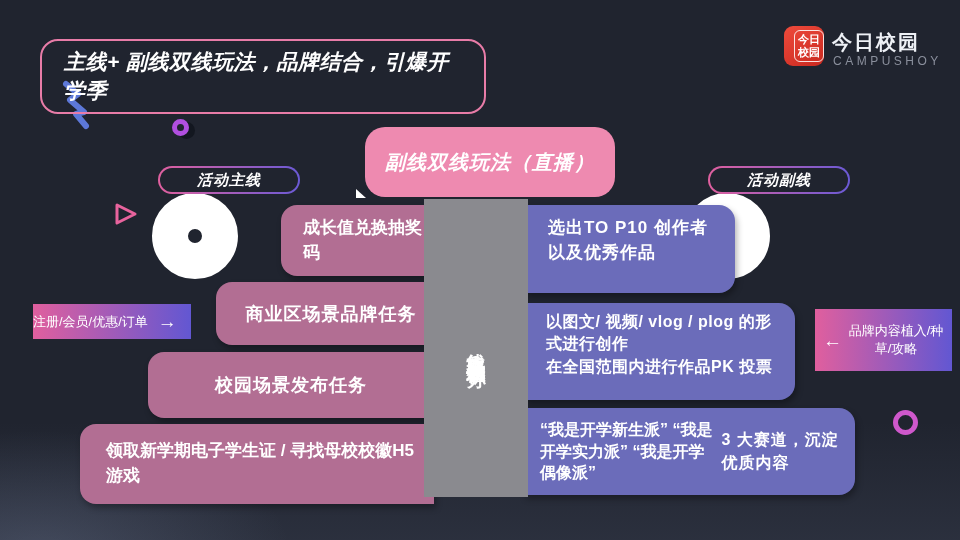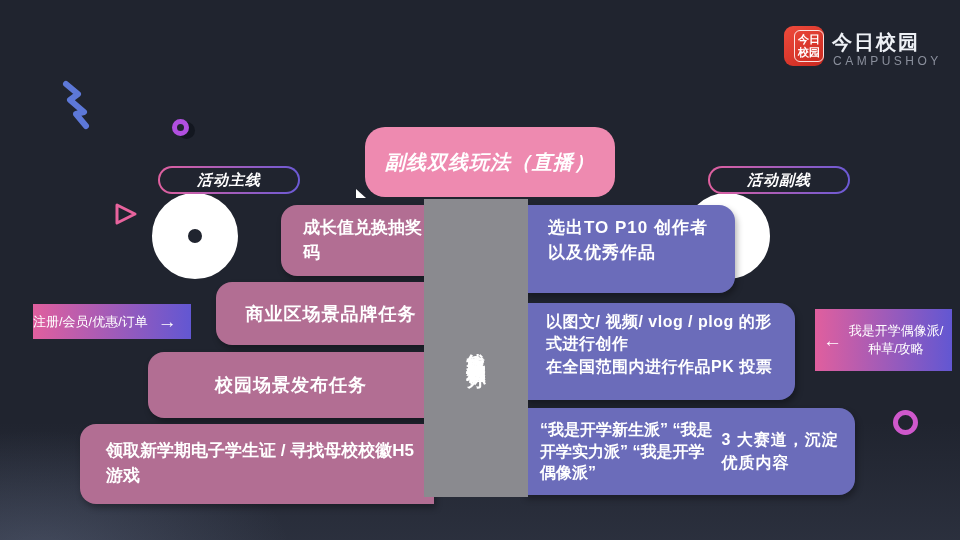--- a/index.html
+++ b/index.html
@@ -117,20 +117,21 @@
     padding:0 8px; gap:6px; font-size:13px;
   }
   .edge-right .txt { text-align:center; line-height:1.35; }
   .edge-arrow { font-size:19px; line-height:1; }
 </style>
 </head>
 <body>
 
 <div class="slide">
 
+  <div class="abs title-box">主线+ 副线双线玩法，品牌结合，引爆开学季</div>
 
   <svg class="abs deco-svg" style="left:52px; top:80px;" width="52" height="52" viewBox="0 0 52 52">
     <polyline points="14,4 26,14 18,20 32,32 24,34 34,46" fill="none" stroke="#5d78d8" stroke-width="6" stroke-linejoin="round" stroke-linecap="round"></polyline>
   </svg>
 
   <div class="abs logo-icon">
     <div class="logo-icon-inner">今日
 校园</div>
   </div>
   <div class="abs logo-name">今日校园</div>
@@ -172,16 +173,16 @@
     <div class="quote-col">“我是开学新生派”  “我是开学实力派”  “我是开学偶像派”</div>
     <div class="track-col">3 大赛道，沉淀优质内容</div>
   </div>
 
   <div class="abs edge-label edge-left">
     <span class="txt">注册/会员/优惠/订单</span>
     <span class="edge-arrow">→</span>
   </div>
   <div class="abs edge-label edge-right">
     <span class="edge-arrow">←</span>
-    <span class="txt">我是开学偶像派/种草/攻略</span>
+    <span class="txt">品牌内容植入/种草/攻略</span>
   </div>
 
 </div>
 
 </body></html>

